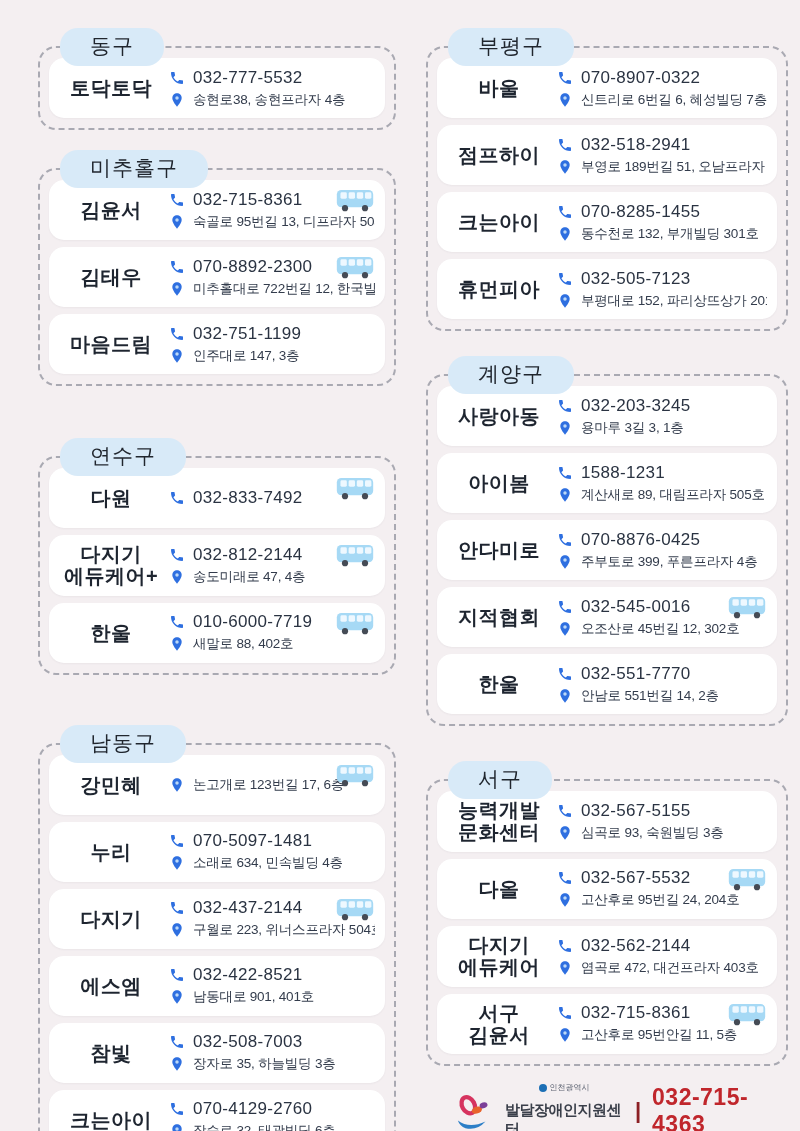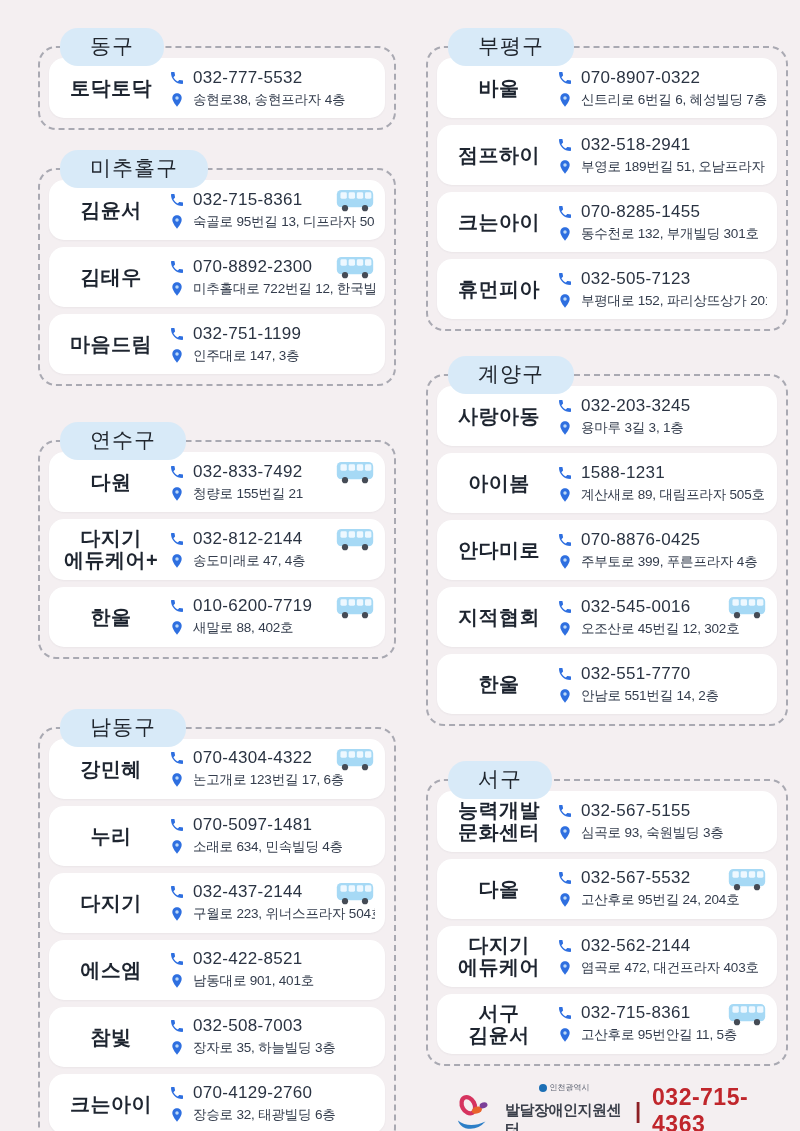--- a/index.html
+++ b/index.html
@@ -15,21 +15,21 @@
     display:flex;
     padding:28px 12px 0 38px;
     gap:30px;
   }
   .col { display:flex; flex-direction:column; }
   .col-left  { width:358px; }
   .col-right { width:362px; }
 
   .district { position:relative; padding-top:18px; }
   .col-left  .district:nth-child(2) { margin-top:20px; }
-  .col-left  .district:nth-child(3) { margin-top:36px; }
+  .col-left  .district:nth-child(3) { margin-top:52px; }
   .col-left  .district:nth-child(4) { margin-top:50px; }
   .col-right .district:nth-child(2) { margin-top:25px; }
   .col-right .district:nth-child(3) { margin-top:35px; }
 
   .pill {
     position:absolute; top:0; left:22px; z-index:2;
     background:#d8eaf8;
     border-radius:18px;
     padding:4px 30px 6px 30px;
     font-size:21px; font-weight:normal; color:#20262e;
@@ -212,27 +212,20 @@
     <div class="box">
   <div class="entry">
     <div class="entry-name">다원</div>
     <div class="entry-rows">
       <div class="row">
         <svg width="16" height="16" viewBox="0 0 24 24">
           <path fill="#2e6fe0" d="M6.62 10.79c1.44 2.83 3.76 5.14 6.59 6.59l2.2-2.2c.27-.27.67-.36 1.02-.24 1.12.37 2.33.57 3.57.57.55 0 1 .45 1 1V20c0 .55-.45 1-1 1-9.39 0-17-7.61-17-17 0-.55.45-1 1-1h3.5c.55 0 1 .45 1 1 0 1.25.2 2.45.57 3.57.11.35.03.74-.25 1.02l-2.2 2.2z"></path>
         </svg>
         <span class="phone-text">032-833-7492</span>
       </div>
-      <div class="row">
-        <svg width="16" height="16" viewBox="0 0 24 24">
-          <path fill="#2e6fe0" d="M12 2C8.13 2 5 5.13 5 9c0 5.25 7 13 7 13s7-7.75 7-13c0-3.87-3.13-7-7-7z"></path>
-          <circle cx="12" cy="9" r="2.6" fill="#bcd9f7"></circle>
-        </svg>
-        <span class="addr-text">청량로 155번길 21</span>
-      </div>
     </div>
     <span class="bus">
       <svg width="40" height="26" viewBox="0 0 44 28">
         <rect x="2" y="3" width="40" height="19" rx="5" fill="#a6d9f5"></rect>
         <rect x="6" y="5.5" width="7" height="7" rx="1.5" fill="#eef8ff"></rect>
         <rect x="15" y="5.5" width="7" height="7" rx="1.5" fill="#eef8ff"></rect>
         <rect x="24" y="5.5" width="7" height="7" rx="1.5" fill="#eef8ff"></rect>
         <rect x="33" y="5.5" width="7" height="7" rx="1.5" fill="#eef8ff"></rect>
         <circle cx="11" cy="23" r="3.4" fill="#454b55"></circle>
         <circle cx="33" cy="23" r="3.4" fill="#454b55"></circle>
@@ -271,21 +264,21 @@
     </span>
   </div>
 
   <div class="entry">
     <div class="entry-name">한울</div>
     <div class="entry-rows">
       <div class="row">
         <svg width="16" height="16" viewBox="0 0 24 24">
           <path fill="#2e6fe0" d="M6.62 10.79c1.44 2.83 3.76 5.14 6.59 6.59l2.2-2.2c.27-.27.67-.36 1.02-.24 1.12.37 2.33.57 3.57.57.55 0 1 .45 1 1V20c0 .55-.45 1-1 1-9.39 0-17-7.61-17-17 0-.55.45-1 1-1h3.5c.55 0 1 .45 1 1 0 1.25.2 2.45.57 3.57.11.35.03.74-.25 1.02l-2.2 2.2z"></path>
         </svg>
-        <span class="phone-text">010-6200-7719</span>
+        <span class="phone-text">010-6000-7719</span>
       </div>
       <div class="row">
         <svg width="16" height="16" viewBox="0 0 24 24">
           <path fill="#2e6fe0" d="M12 2C8.13 2 5 5.13 5 9c0 5.25 7 13 7 13s7-7.75 7-13c0-3.87-3.13-7-7-7z"></path>
           <circle cx="12" cy="9" r="2.6" fill="#bcd9f7"></circle>
         </svg>
         <span class="addr-text">새말로 88, 402호</span>
       </div>
     </div>
     <span class="bus">
@@ -302,26 +295,20 @@
   </div>
 </div>
   </section>
 
   <section class="district">
     <div class="pill">남동구</div>
     <div class="box">
   <div class="entry">
     <div class="entry-name">강민혜</div>
     <div class="entry-rows">
-      <div class="row">
-        <svg width="16" height="16" viewBox="0 0 24 24">
-          <path fill="#2e6fe0" d="M6.62 10.79c1.44 2.83 3.76 5.14 6.59 6.59l2.2-2.2c.27-.27.67-.36 1.02-.24 1.12.37 2.33.57 3.57.57.55 0 1 .45 1 1V20c0 .55-.45 1-1 1-9.39 0-17-7.61-17-17 0-.55.45-1 1-1h3.5c.55 0 1 .45 1 1 0 1.25.2 2.45.57 3.57.11.35.03.74-.25 1.02l-2.2 2.2z"></path>
-        </svg>
-        <span class="phone-text">070-4304-4322</span>
-      </div>
       <div class="row">
         <svg width="16" height="16" viewBox="0 0 24 24">
           <path fill="#2e6fe0" d="M12 2C8.13 2 5 5.13 5 9c0 5.25 7 13 7 13s7-7.75 7-13c0-3.87-3.13-7-7-7z"></path>
           <circle cx="12" cy="9" r="2.6" fill="#bcd9f7"></circle>
         </svg>
         <span class="addr-text">논고개로 123번길 17, 6층</span>
       </div>
     </div>
     <span class="bus">
       <svg width="40" height="26" viewBox="0 0 44 28">

